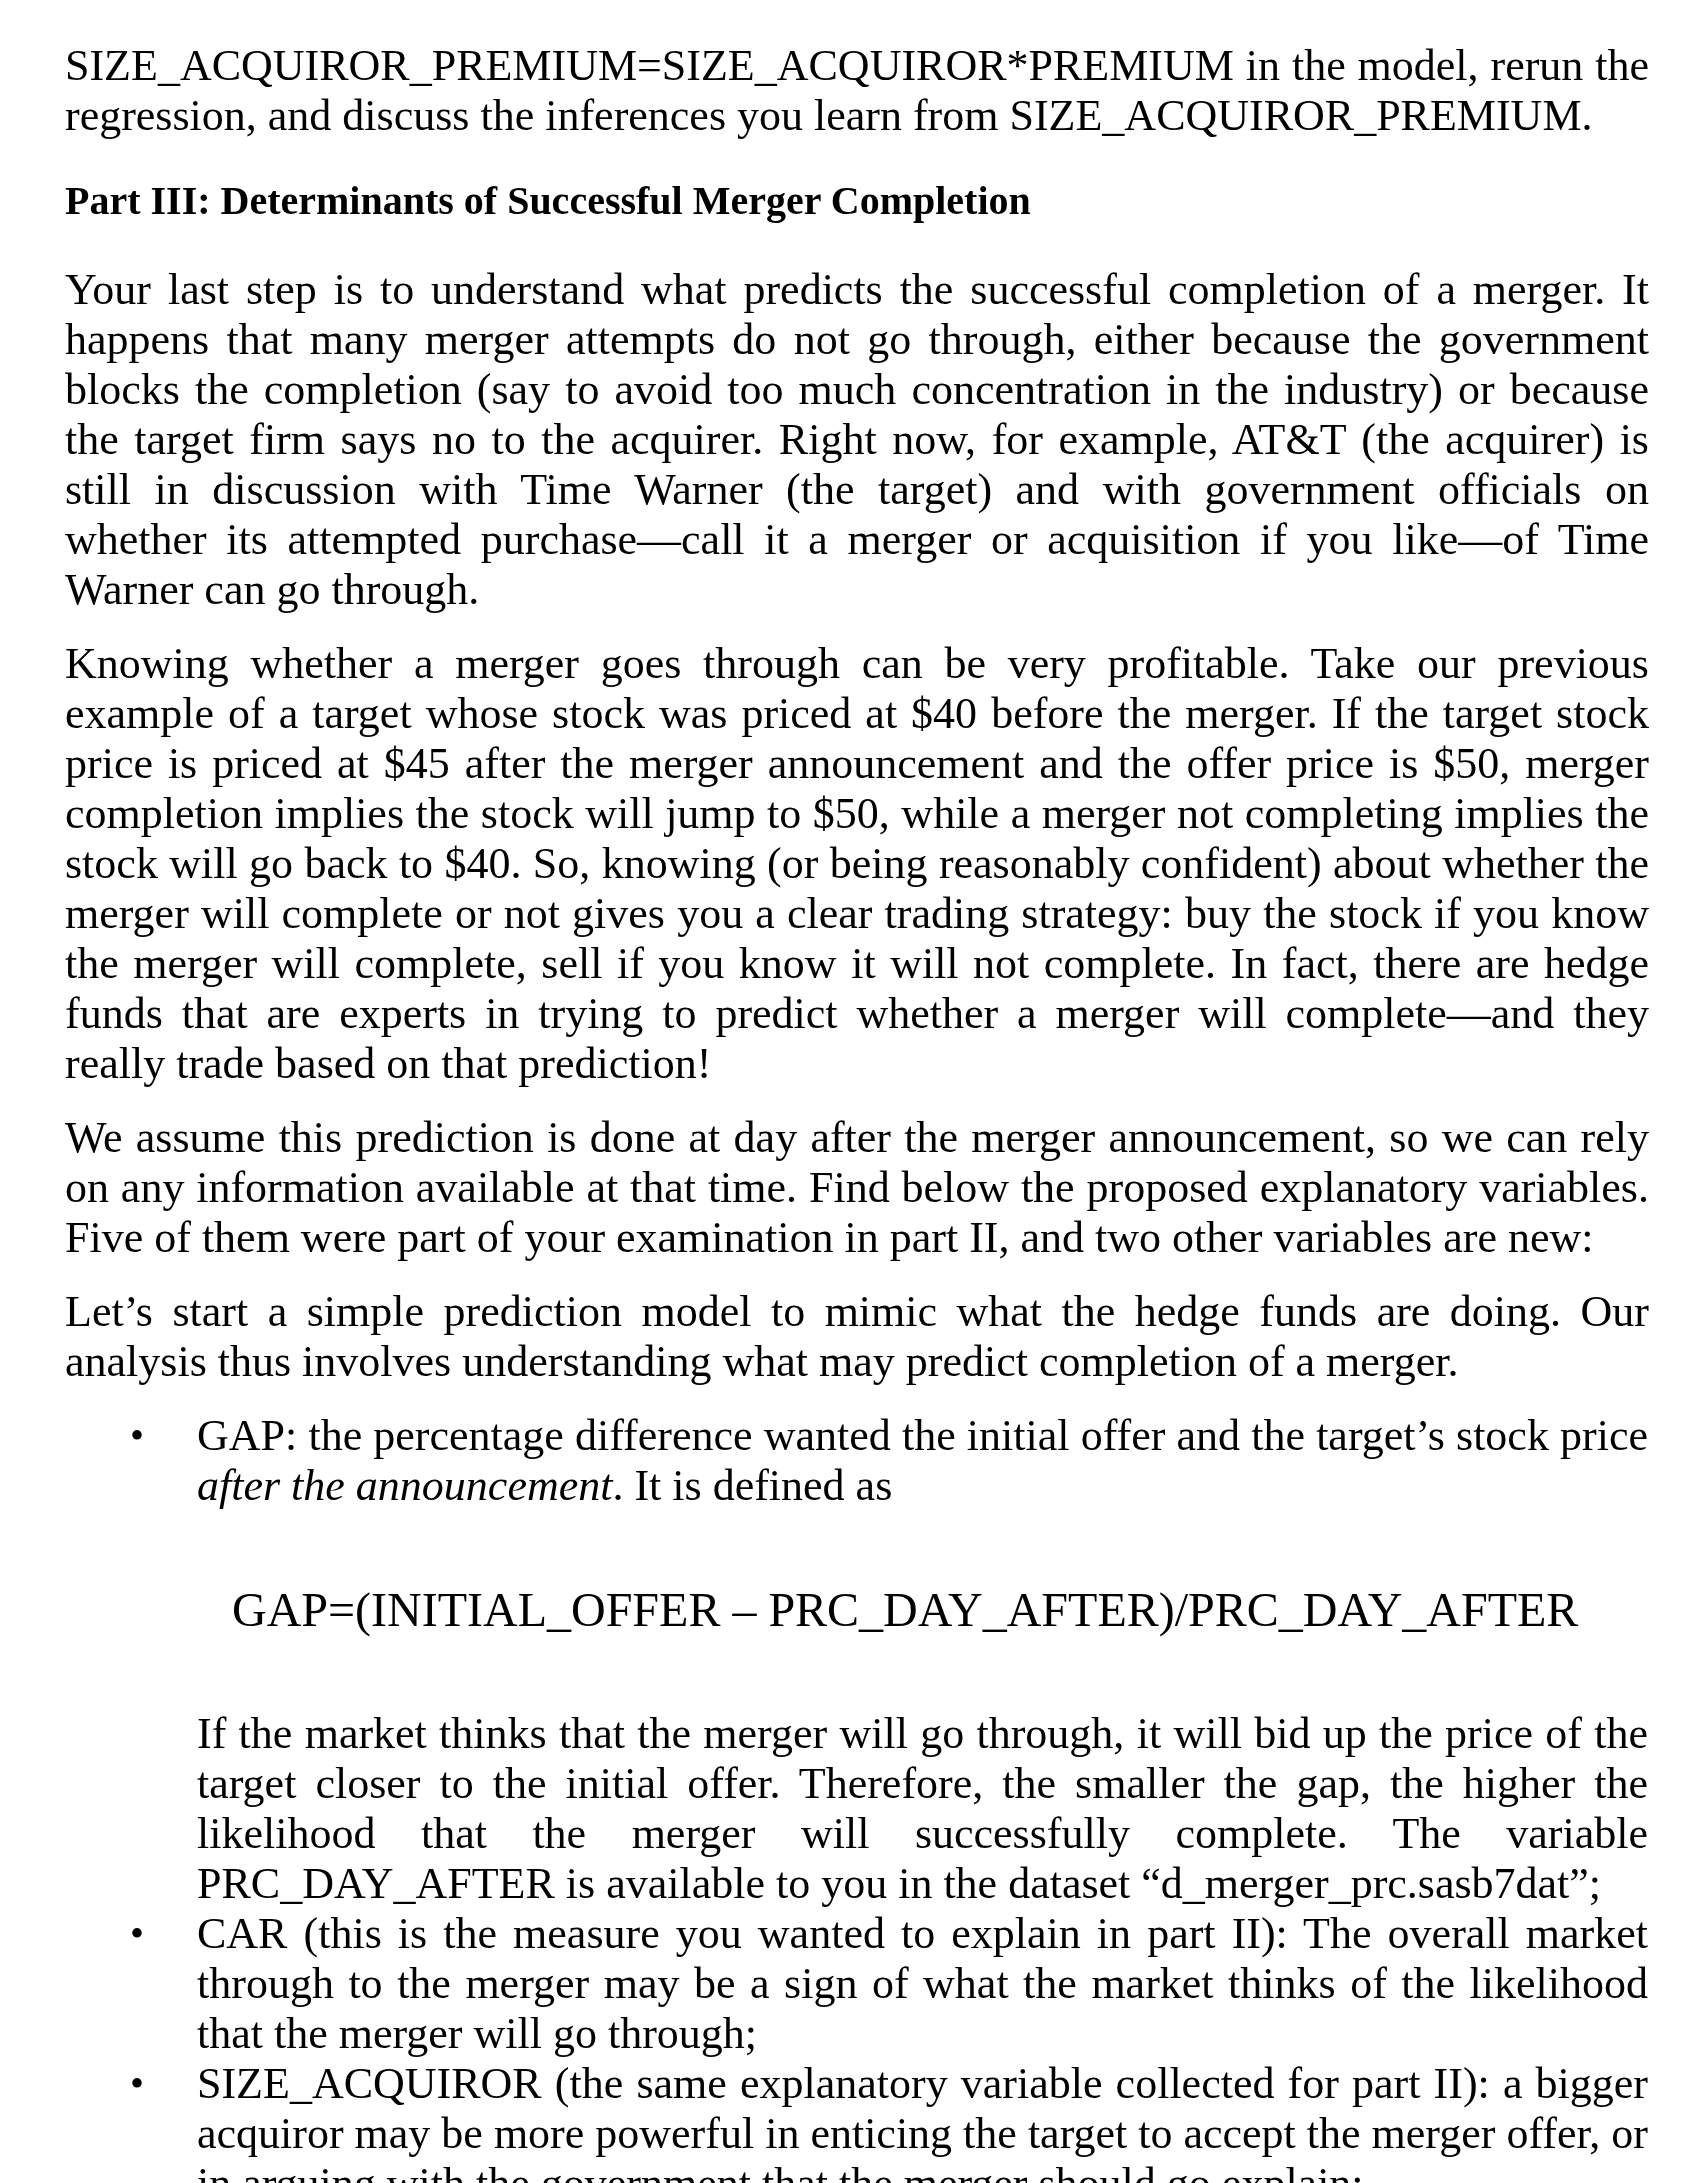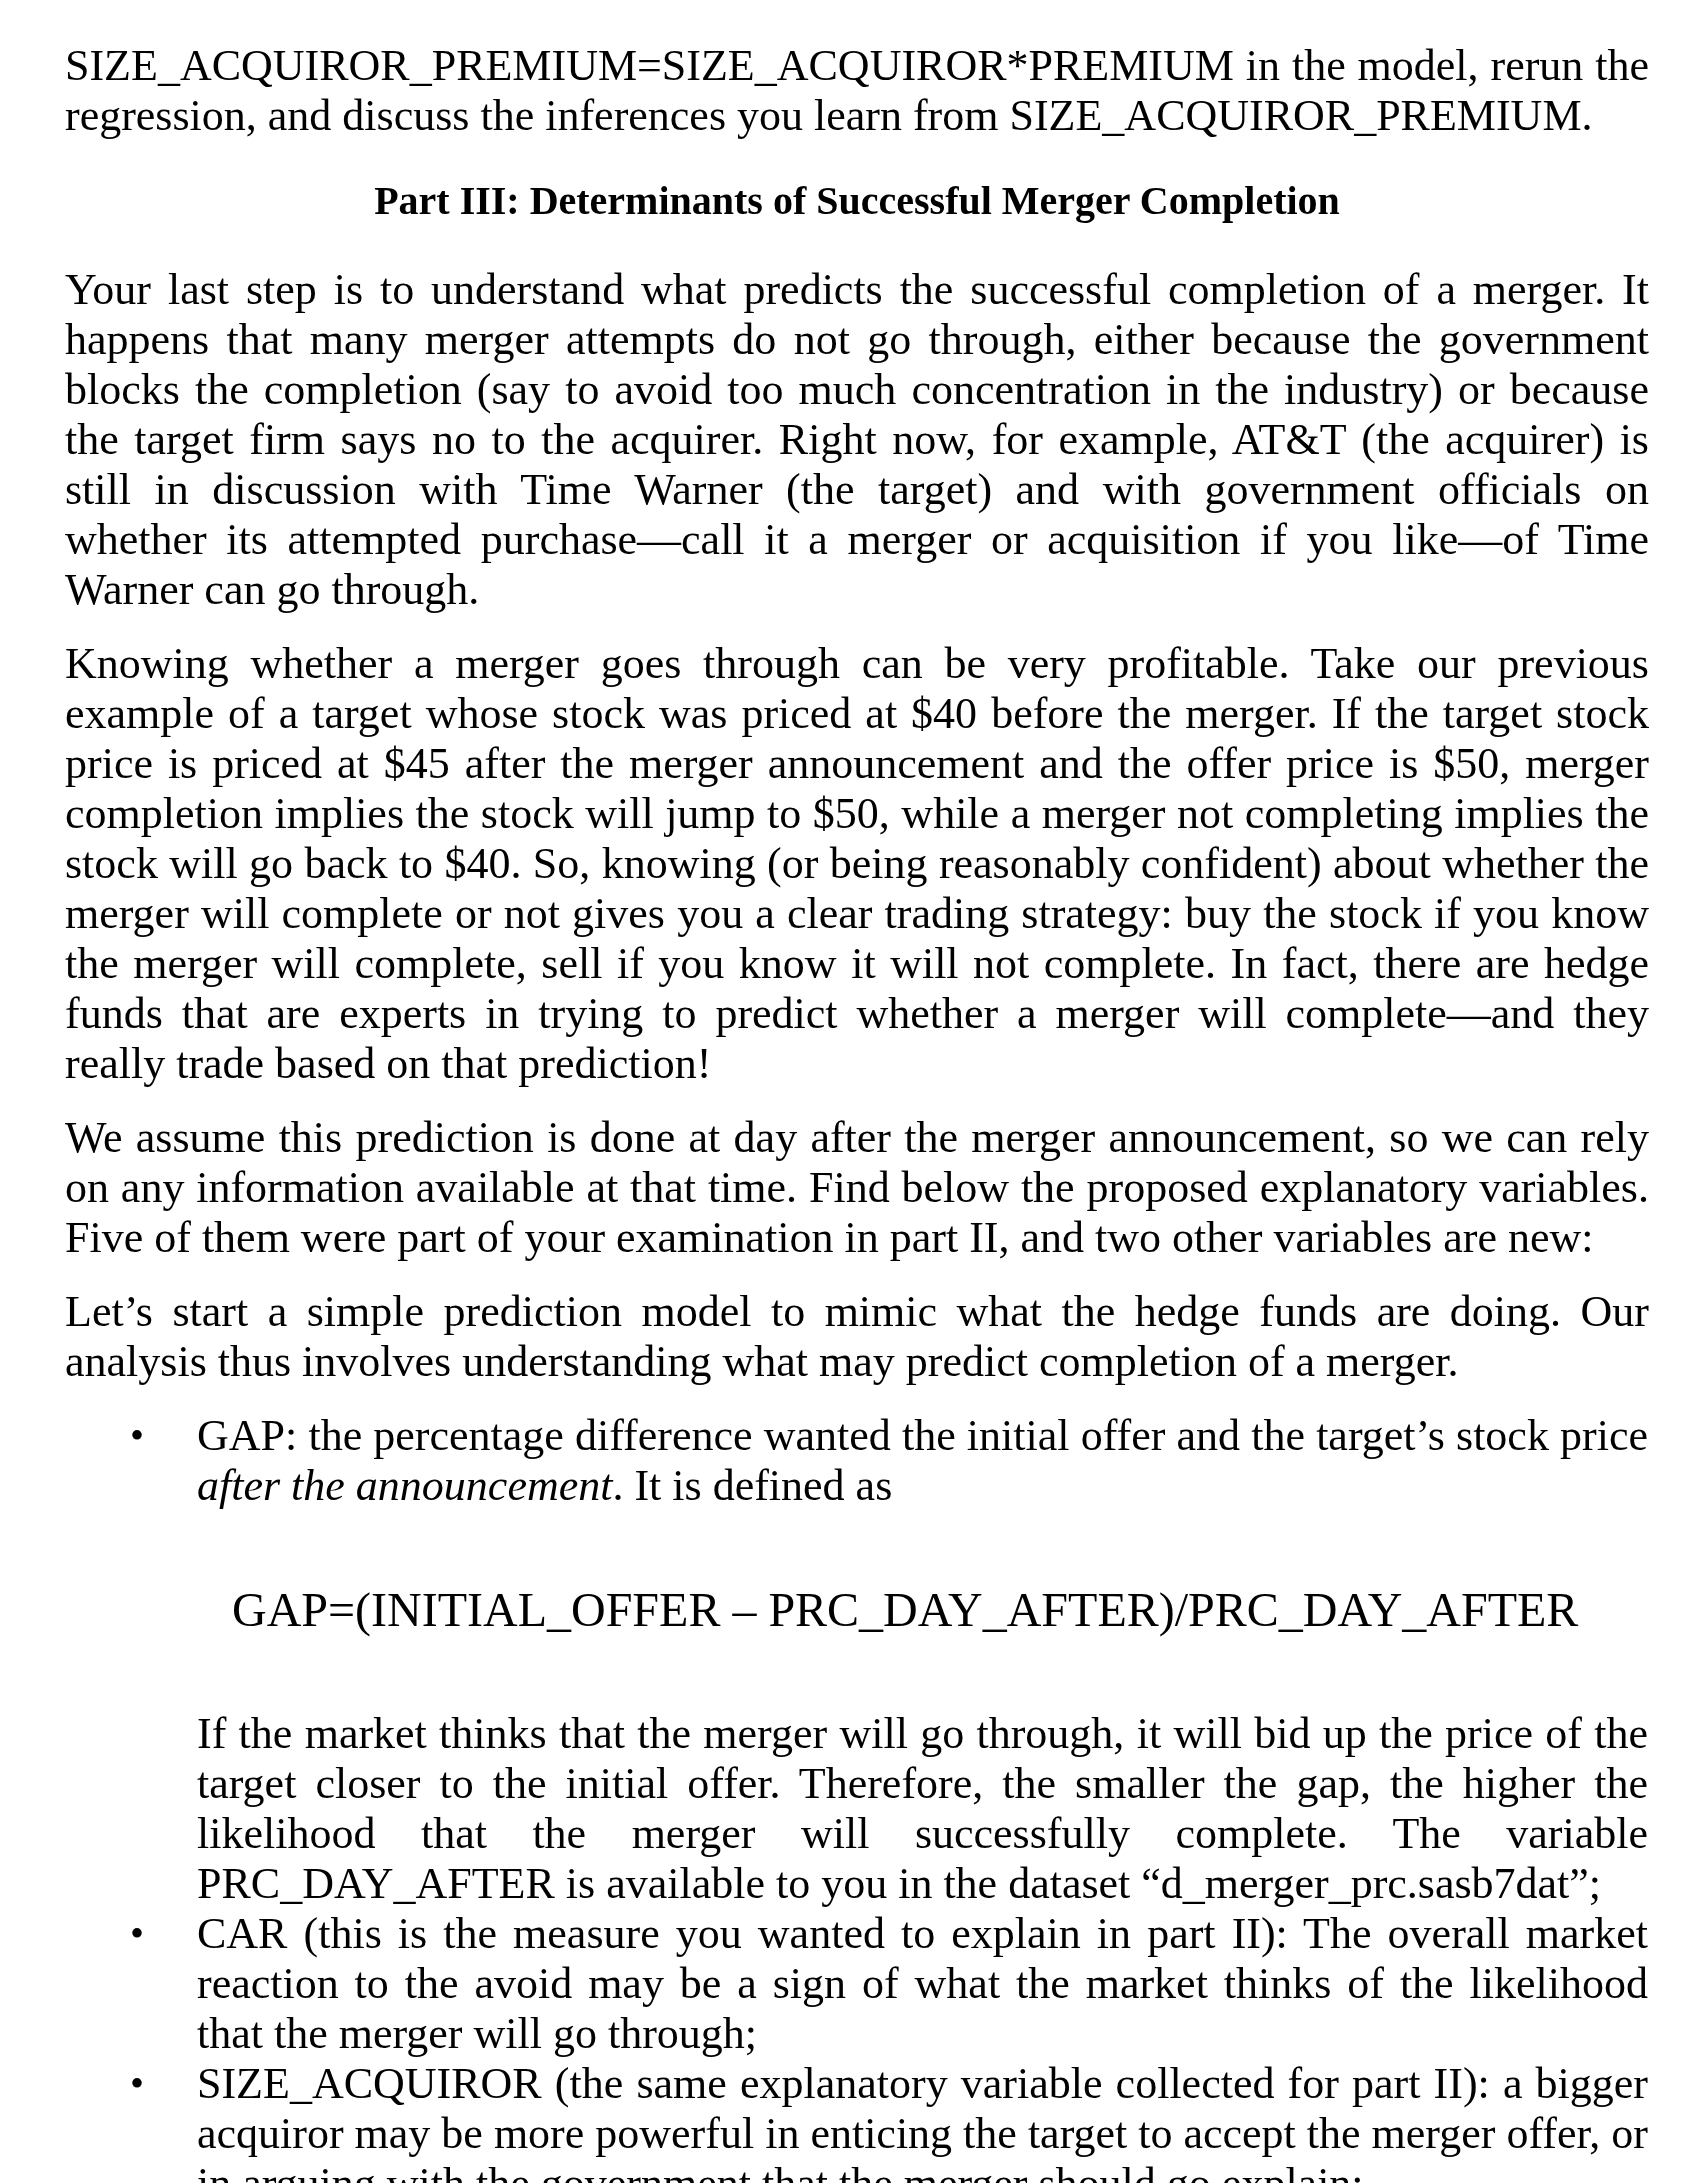--- a/index.html
+++ b/index.html
@@ -25,21 +25,21 @@
     font-size: 44px;
     line-height: 50px;
     text-align: justify;
     margin: 0;
     width: 1584px;
   }
   .p.last-left { text-align-last: left; }
   .intro { margin-top: 0; }
   .heading {
     font-weight: bold;
-    text-align: center;
+    text-align: left;
     font-size: 40px;
     line-height: 50px;
     width: 1584px;
     margin: 35px 0 39px 0;
   }
   .gap-after-para { margin-bottom: 24px; font-family: Liberation Serif, serif; }
   .list {
     list-style: none;
     margin: 0;
     padding: 0;
@@ -89,21 +89,21 @@
 
     <li class="list-item">
       <span class="bullet">•</span>
       <p class="p last-left"><span>GAP: the percentage difference wanted the initial offer and the target’s stock price </span><em>after the announcement</em><span>. It is defined as</span></p>
       <div class="formula">GAP=(INITIAL_OFFER – PRC_DAY_AFTER)/PRC_DAY_AFTER</div>
       <p class="p last-left">If the market thinks that the merger will go through, it will bid up the price of the target closer to the initial offer. Therefore, the smaller the gap, the higher the likelihood that the merger will successfully complete. The variable PRC_DAY_AFTER is available to you in the dataset “d_merger_prc.sasb7dat”;</p>
     </li>
 
     <li class="list-item">
       <span class="bullet">•</span>
-      <p class="p last-left">CAR (this is the measure you wanted to explain in part II): The overall market reaction to the avoid may be a sign of what the market thinks of the likelihood that the merger will go through;</p>
+      <p class="p last-left">CAR (this is the measure you wanted to explain in part II): The overall market through to the merger may be a sign of what the market thinks of the likelihood that the merger will go through;</p>
     </li>
 
     <li class="list-item">
       <span class="bullet">•</span>
       <p class="p last-left">SIZE_ACQUIROR (the same explanatory variable collected for part II): a bigger acquiror may be more powerful in enticing the target to accept the merger offer, or in arguing with the government that the merger should go explain;</p>
     </li>
 
     <li class="list-item">
       <span class="bullet">•</span>
       <p class="p last-left">SIZE_TARGET (the same explanatory variable collected for part II): the smaller the target, the smaller the power it has to reject an offer;</p>

